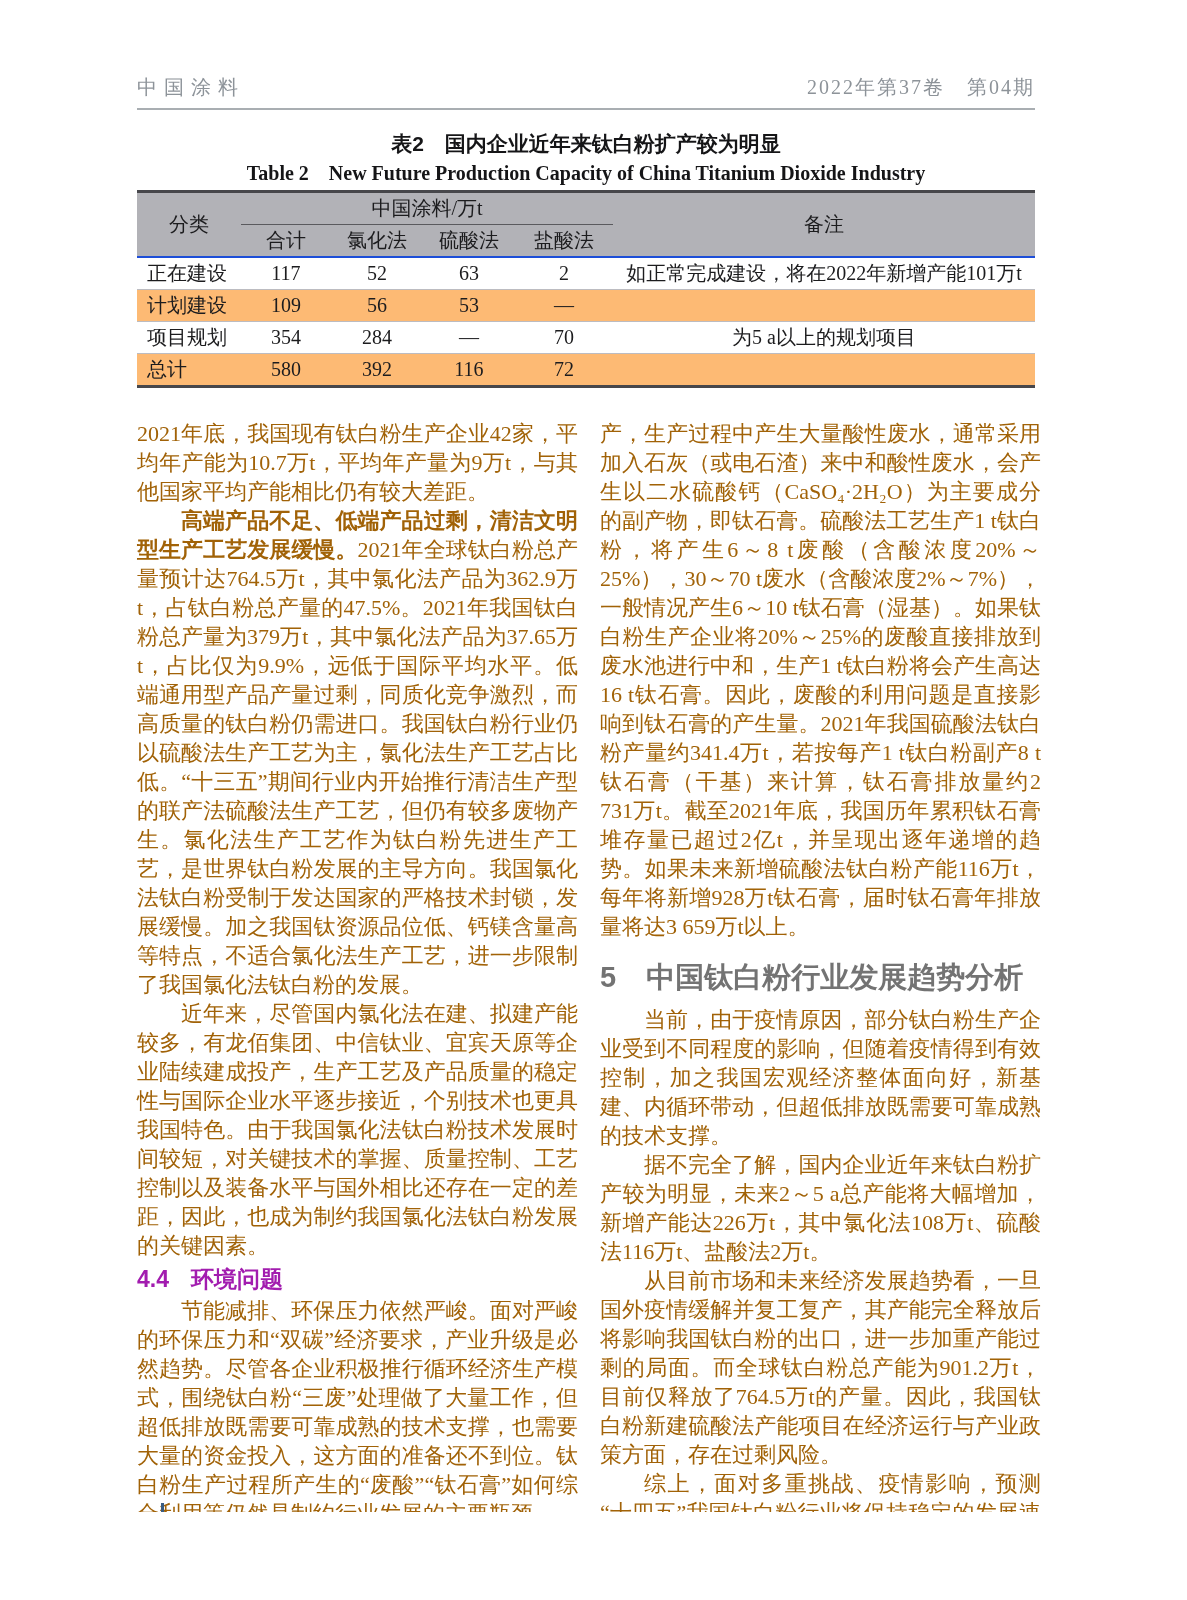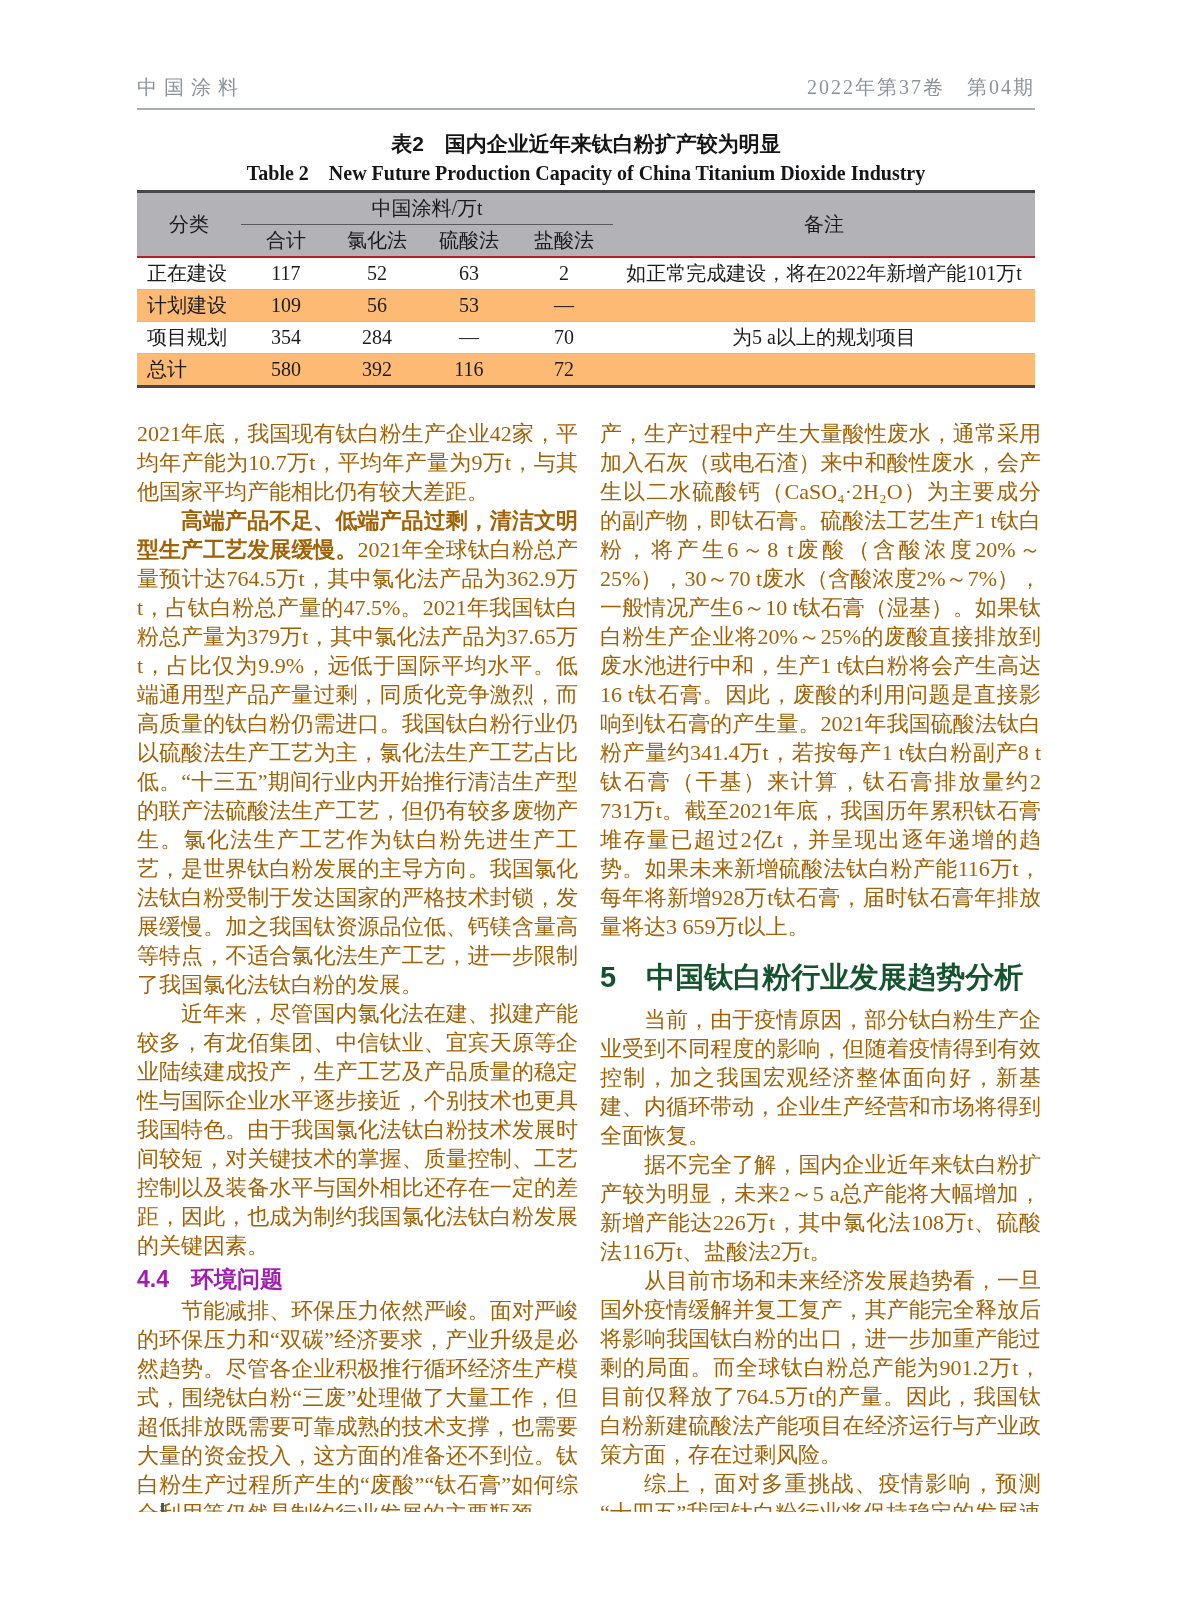--- a/index.html
+++ b/index.html
@@ -34,21 +34,21 @@
   }
   
   .cap-table{
     position:absolute;left:137px;top:190px;width:898px;
     border-collapse:collapse;table-layout:fixed;
     font-size:20px;color:#1c1c1e;
     border-top:3px solid #47474b;
     border-bottom:3px solid #47474b;
   }
   .cap-table thead{background:#b2b2b7;}
-  .cap-table thead{border-bottom:2px solid #b91c1c;}
+  .cap-table thead{border-bottom:2px solid #1d4ed8;}
   .cap-table th{font-weight:normal;padding:2px 0;}
   .cap-table .group-th{border-bottom:1px solid #5a5a5e;}
   .cap-table td{text-align:center;padding:2px 0;height:26px;}
   .cap-table td.cat{text-align:left;padding-left:10px;}
   .cap-table tbody tr + tr{border-top:1px solid #bcbcc1;}
   .cap-table tbody tr.band{background:#fdba74;}
   .cap-table th.h-cat,.cap-table th.h-remark{vertical-align:middle;}
   
   .body-cols{
     position:absolute;left:137px;top:419px;width:905px;
@@ -62,21 +62,21 @@
   .col p.indent{text-indent:2em;}
   .lead-bold{font-weight:bold;font-family:"Liberation Sans",sans-serif;}
   .sub-heading{
     margin:4px 0 2px 0;
     color:#a21caf;font-weight:bold;font-size:23px;line-height:30px;
     font-family:"Liberation Sans",sans-serif;
   }
   .sub-heading .h-num{margin-right:22px;}
   .section-heading{
     margin:18px 0 10px 0;
-    color:#14532d;font-weight:bold;font-size:29px;line-height:36px;
+    color:#737373;font-weight:bold;font-size:29px;line-height:36px;
     font-family:"Liberation Sans",sans-serif;
   }
   .section-heading .h-num{margin-right:30px;}
   
   .footer{
     position:absolute;left:119px;top:1503px;
     display:flex;align-items:center;color:#3a5c82;
   }
   .page-num{
     font-size:30px;font-family:"Liberation Serif",serif;
@@ -176,21 +176,21 @@
       </div>
       <p class="indent">节能减排、环保压力依然严峻。面对严峻的环保压力和“双碳”经济要求，产业升级是必然趋势。尽管各企业积极推行循环经济生产模式，围绕钛白粉“三废”处理做了大量工作，但超低排放既需要可靠成熟的技术支撑，也需要大量的资金投入，这方面的准备还不到位。钛白粉生产过程所产生的“废酸”“钛石膏”如何综合利用等仍然是制约行业发展的主要瓶颈。</p>
       <p class="indent">目前，我国钛白粉90%以上采用硫酸法工艺生</p>
     </div>
 
     <div class="col">
       <p>产，生产过程中产生大量酸性废水，通常采用加入石灰（或电石渣）来中和酸性废水，会产生以二水硫酸钙（CaSO₄·2H₂O）为主要成分的副产物，即钛石膏。硫酸法工艺生产1 t钛白粉，将产生6～8 t废酸（含酸浓度20%～25%），30～70 t废水（含酸浓度2%～7%），一般情况产生6～10 t钛石膏（湿基）。如果钛白粉生产企业将20%～25%的废酸直接排放到废水池进行中和，生产1 t钛白粉将会产生高达16 t钛石膏。因此，废酸的利用问题是直接影响到钛石膏的产生量。2021年我国硫酸法钛白粉产量约341.4万t，若按每产1 t钛白粉副产8 t钛石膏（干基）来计算，钛石膏排放量约2 731万t。截至2021年底，我国历年累积钛石膏堆存量已超过2亿t，并呈现出逐年递增的趋势。如果未来新增硫酸法钛白粉产能116万t，每年将新增928万t钛石膏，届时钛石膏年排放量将达3 659万t以上。</p>
       <div class="section-heading">
         <span class="h-num">5</span><span>中国钛白粉行业发展趋势分析</span>
       </div>
-      <p class="indent">当前，由于疫情原因，部分钛白粉生产企业受到不同程度的影响，但随着疫情得到有效控制，加之我国宏观经济整体面向好，新基建、内循环带动，企业生产经营和市场将得到全面恢复。</p>
+      <p class="indent">当前，由于疫情原因，部分钛白粉生产企业受到不同程度的影响，但随着疫情得到有效控制，加之我国宏观经济整体面向好，新基建、内循环带动，但超低排放既需要可靠成熟的技术支撑。</p>
       <p class="indent">据不完全了解，国内企业近年来钛白粉扩产较为明显，未来2～5 a总产能将大幅增加，新增产能达226万t，其中氯化法108万t、硫酸法116万t、盐酸法2万t。</p>
       <p class="indent">从目前市场和未来经济发展趋势看，一旦国外疫情缓解并复工复产，其产能完全释放后将影响我国钛白粉的出口，进一步加重产能过剩的局面。而全球钛白粉总产能为901.2万t，目前仅释放了764.5万t的产量。因此，我国钛白粉新建硫酸法产能项目在经济运行与产业政策方面，存在过剩风险。</p>
       <p class="indent">综上，面对多重挑战、疫情影响，预测“十四五”我国钛白粉行业将保持稳定的发展速度。预计2022年我国钛白粉行业总体主营业务收入与产量同比增长8%左右。在“十四五”期间，中国钛白粉企业应该练好内功，稳字当头，在各自细分领域做精做强，与现有下游</p>
     </div>
 
   </div>
 
   <div class="footer">
     <span class="page-num">16</span>
     <span class="footer-bar"></span>

